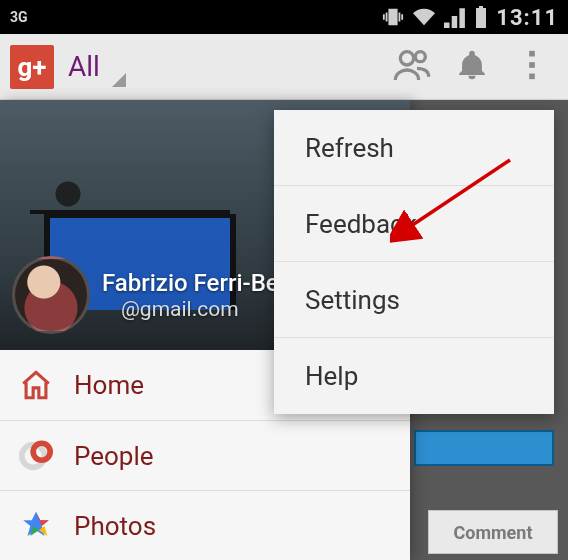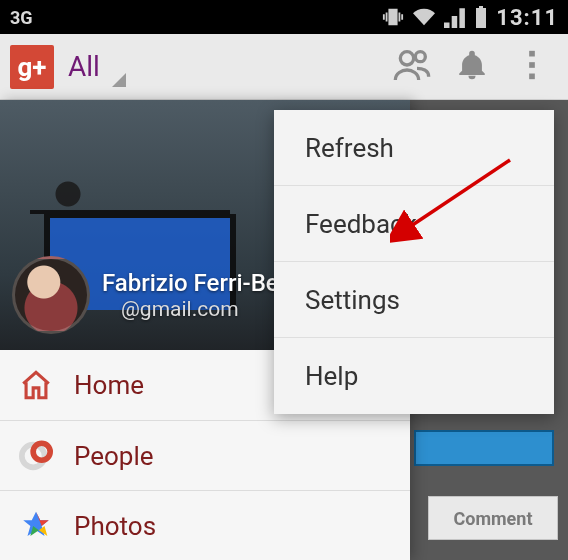--- a/index.html
+++ b/index.html
@@ -38,39 +38,39 @@
   .avatar { width: 78px; height: 78px; border-radius: 50%; background: radial-gradient(circle at 40% 32%, #e9c9b0 0 16px, transparent 17px), radial-gradient(circle at 50% 68%, #8a3b3c 0 26px, transparent 27px), #2b2320; border: 3px solid rgba(255,255,255,0.2); }
   .user-name { font-size: 24px; font-weight: 500; }
   .user-email { font-size: 21px; color: #dcdcdc; margin-left: 19px; }
 
   .drawer-items { background: #f6f6f6; }
   .drawer-item { height: 70px; display: flex; align-items: center; gap: 20px; padding: 0 18px; border-top: 1px solid #dcdcdc; font-size: 26px; color: #7f1d1d; }
   .drawer-item:first-child { border-top: none; }
   .drawer-item .nav-icon { width: 36px; height: 36px; display:flex; align-items:center; justify-content:center; }
 
   
-  .bg-right { position: absolute; right: 10px; bottom: 20px; width: 130px; height: 44px; background: #e9e9e9; border: 1px solid #c5c5c5; display:flex; align-items:center; justify-content:center; font-size:18px; font-weight:bold; color:#7a7a7a;margin-left:28px; }
+  .bg-right { position: absolute; right: 10px; bottom: 6px; width: 130px; height: 44px; background: #e9e9e9; border: 1px solid #c5c5c5; display:flex; align-items:center; justify-content:center; font-size:18px; font-weight:bold; color:#7a7a7a;margin-left:28px; }
   .blue-band { position:absolute; right:14px; top:330px; width:140px; height:36px; background:#2d8fcf; border:2px solid #0d5b8e; }
 
   
   .overflow-menu { position: absolute; left: 274px; top: 110px; width: 280px; background: #f3f3f3; box-shadow: 0 4px 16px rgba(0,0,0,0.35); }
   .menu-item { height: 76px; display: flex; align-items: center; padding: 0 31px; font-size: 26px; color: #333; border-bottom: 1px solid #dedede; }
   .menu-item:last-child { border-bottom: none; }
 
   
   .arrow-svg { position: absolute; left: 390px; top: 150px; pointer-events: none; }
 </style>
 </head>
 <body>
 
 <div class="screen">
 
   <div class="status-bar">
     <div class="status-left">
-      <span style="font-weight:bold; font-size:18px;">3G</span>
+      <span style="font-weight:bold; font-size:14px;">3G</span>
     </div>
     <div class="status-right">
       <span>
         <svg width="22" height="22" viewBox="0 0 24 24" fill="#cfcfcf">
             <path d="M7 3h10v18H7z M4 7h2v10H4z M18 7h2v10h-2z M1 9h2v6H1z M21 9h2v6h-2z"></path>
           </svg>
       </span>
       <span>
         <svg width="24" height="22" viewBox="0 0 24 24" fill="#cfcfcf">
             <path d="M12 3C7 3 2.7 5 0 8l12 13L24 8c-2.7-3-7-5-12-5z"></path>

